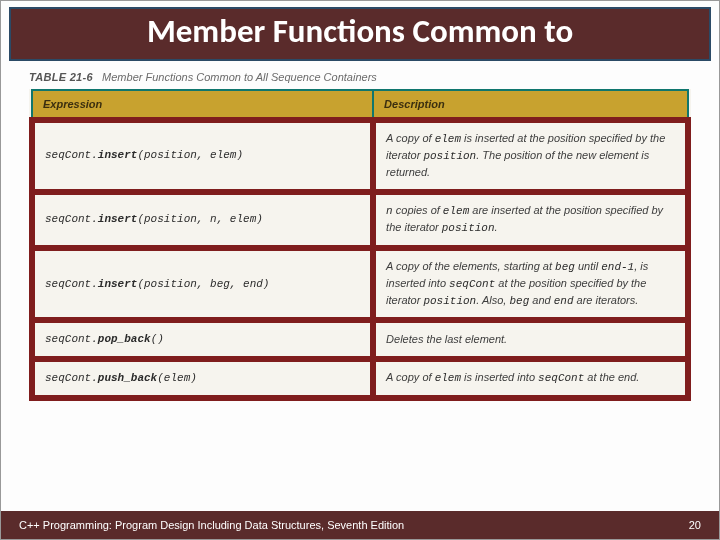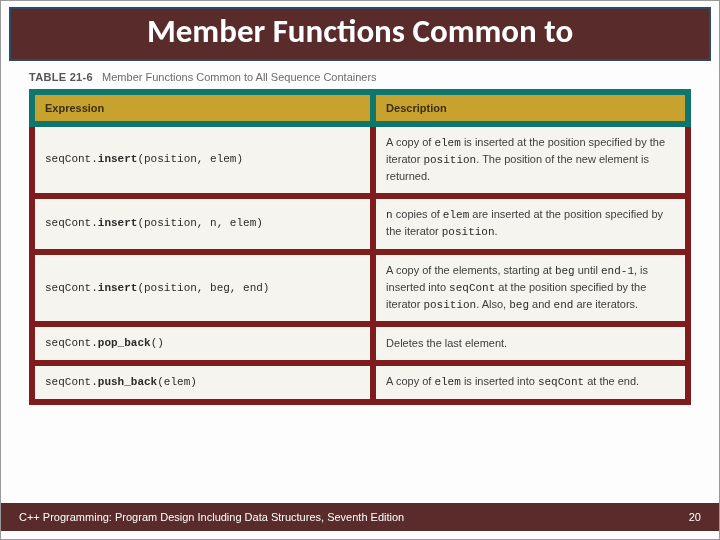--- a/index.html
+++ b/index.html
@@ -23,20 +23,21 @@
   }
   .title-box h1 {
     font-family: "Calibri", Arial, sans-serif;
     font-weight: 700;
     font-size: 33px;
     line-height: 1.15;
     color: #fff;
   }
   .table-area {
     margin: 10px 28px 4px 28px;
+    font-style: italic;
   }
   .table-caption {
     color: #6b6b6b;
     font-size: 11px;
     margin-bottom: 6px;
     font-family: Arial, sans-serif;
   }
   .table-caption .tnum {
     font-weight: 700;
     color: #555;
@@ -48,21 +49,21 @@
     background: #f6f4ee;
     font-size: 11px;
   }
   table.seq th {
     background: #c8a22f;
     color: #3b2f0f;
     text-align: left;
     padding: 7px 10px;
     font-weight: 700;
     font-size: 11px;
-    border: 6px solid #0f766e;
+    border: 2px solid #0f766e;
   }
   table.seq td {
     border: 6px solid #7f1d1d;
     padding: 8px 10px;
     vertical-align: middle;
     color: #3d3d3d;
     line-height: 1.45;
   }
   table.seq td.expr {
     white-space: nowrap;
@@ -70,21 +71,21 @@
   }
   code, span.code {
     font-family: "Courier New", Courier, monospace;
     font-size: 11px;
     color: #2b2b2b;
   }
   .bold { font-weight: 700; }
   .footer {
     position: absolute;
     left: 0;
-    bottom: 8px;
+    bottom: 0;
     width: 100%;
     height: 28px;
     background: #5a2b2b;
     color: #fff;
     font-size: 11px;
     display: flex;
     align-items: center;
     padding: 0 18px;
     justify-content: space-between;
     font-family: Arial, sans-serif;

